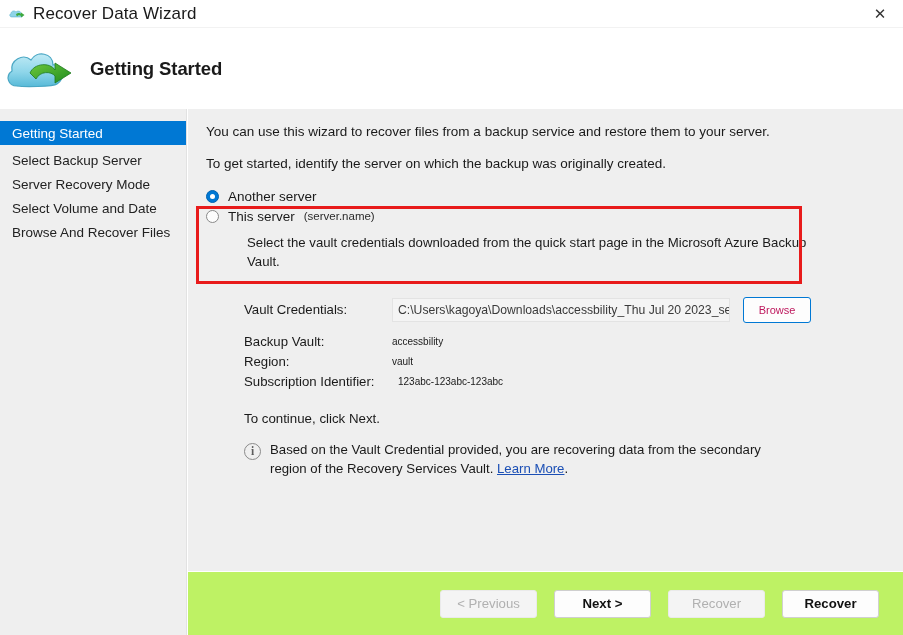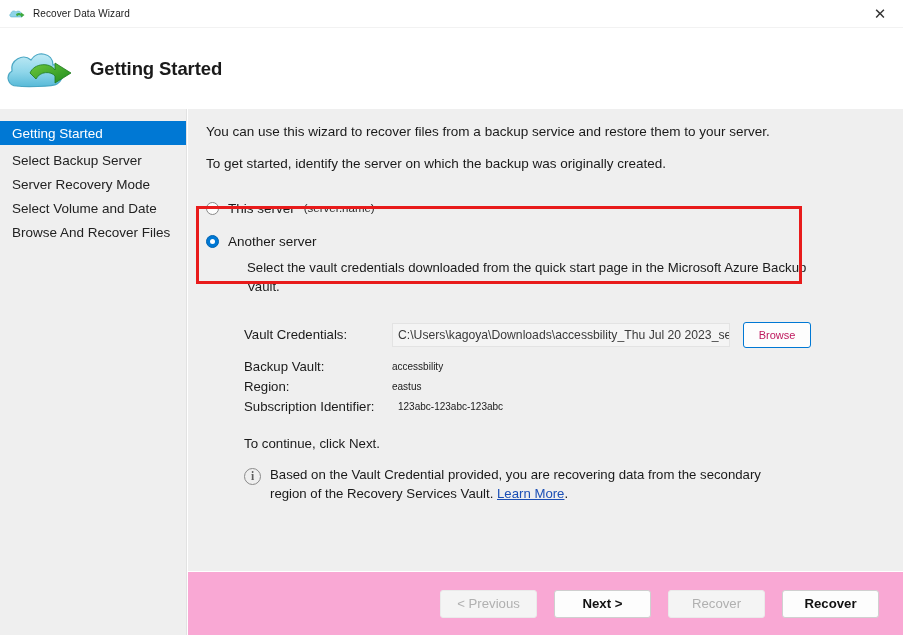--- a/index.html
+++ b/index.html
@@ -23,21 +23,21 @@
     position: relative;
     border-bottom: 1px solid #f2f2f2;
   }
   #titlebar-icon {
     width: 18px; height: 18px;
     margin-left: 8px; margin-right: 7px;
     position: relative;
     flex: 0 0 auto;
   }
   #titlebar-title {
-    font-size: 10px;
+    font-size: 17px;
     color: #1a1a1a;
     letter-spacing: 0.1px;
   }
   #window-close {
     position: absolute;
     right: 0; top: 0;
     width: 46px; height: 28px;
     display: flex; align-items: center; justify-content: center;
     font-size: 15px; color: #333; line-height: 1;
     font-family: "DejaVu Sans", sans-serif;
@@ -110,21 +110,21 @@
     padding: 14px 16px 0 18px;
     overflow: hidden;
   }
 
   .para {
     font-size: 13.5px;
     color: #1a1a1a;
     line-height: 1.35;
     margin: 0 0 14px 0;
   }
-  .para.second { margin-bottom: 25px; }
+  .para.second { margin-bottom: 4px; }
 
   
   .radio-row {
     display: flex;
     align-items: center;
     min-height: 20px;
   }
   .radio {
     width: 13px; height: 13px;
     border-radius: 50%;
@@ -270,21 +270,21 @@
     color: #1b4fb5;
     text-decoration: underline;
     cursor: pointer;
   }
 
   
   #footer {
     position: absolute;
     left: 0; right: 0; bottom: 0;
     height: 64px;
-    background: #f9a8d4;
+    background: #bef264;
     border-top: 1px solid #ffffff;
     display: flex;
     align-items: center;
     justify-content: flex-end;
     padding-right: 24px;
   }
   .btn {
     width: 97px;
     height: 28px;
     margin-left: 17px;
@@ -370,48 +370,48 @@
       <span>Browse And Recover Files</span>
     </div>
   </div>
 
   <div id="content">
     <div id="content-inner">
 
       <p class="para">You can use this wizard to recover files from a backup service and restore them to your server.</p>
       <p class="para second">To get started, identify the server on which the backup was originally created.</p>
 
+      <div class="radio-row" style="margin-top:13px;">
+        <span class="radio checked"></span>
+        <span class="radio-label">Another server</span>
+      </div>
+
       <div class="radio-row">
         <span class="radio"></span>
         <span class="radio-label">This server</span>
         <span class="radio-sub">(server.name)</span>
       </div>
-
-      <div class="radio-row" style="margin-top:13px;">
-        <span class="radio checked"></span>
-        <span class="radio-label">Another server</span>
-      </div>
       <div class="another-desc">Select the vault credentials downloaded from the quick start page in the Microsoft Azure Backup Vault.</div>
 
       <div id="details">
 
         <div class="detail-row" id="cred-row">
           <span class="detail-label">Vault Credentials:</span>
           <div id="vault-path">C:\Users\kagoya\Downloads\accessbility_Thu Jul 20 2023_se</div>
           <div id="browse-btn">Browse</div>
         </div>
 
         <div class="detail-row">
           <span class="detail-label">Backup Vault:</span>
           <span class="detail-value">accessbility</span>
         </div>
 
         <div class="detail-row">
           <span class="detail-label">Region:</span>
-          <span class="detail-value">eastus</span>
+          <span class="detail-value">vault</span>
         </div>
 
         <div class="detail-row">
           <span class="detail-label">Subscription Identifier:</span>
           <span class="detail-value indent">123abc-123abc-123abc</span>
         </div>
 
       </div>
 
       <div id="continue-text">To continue, click Next.</div>

